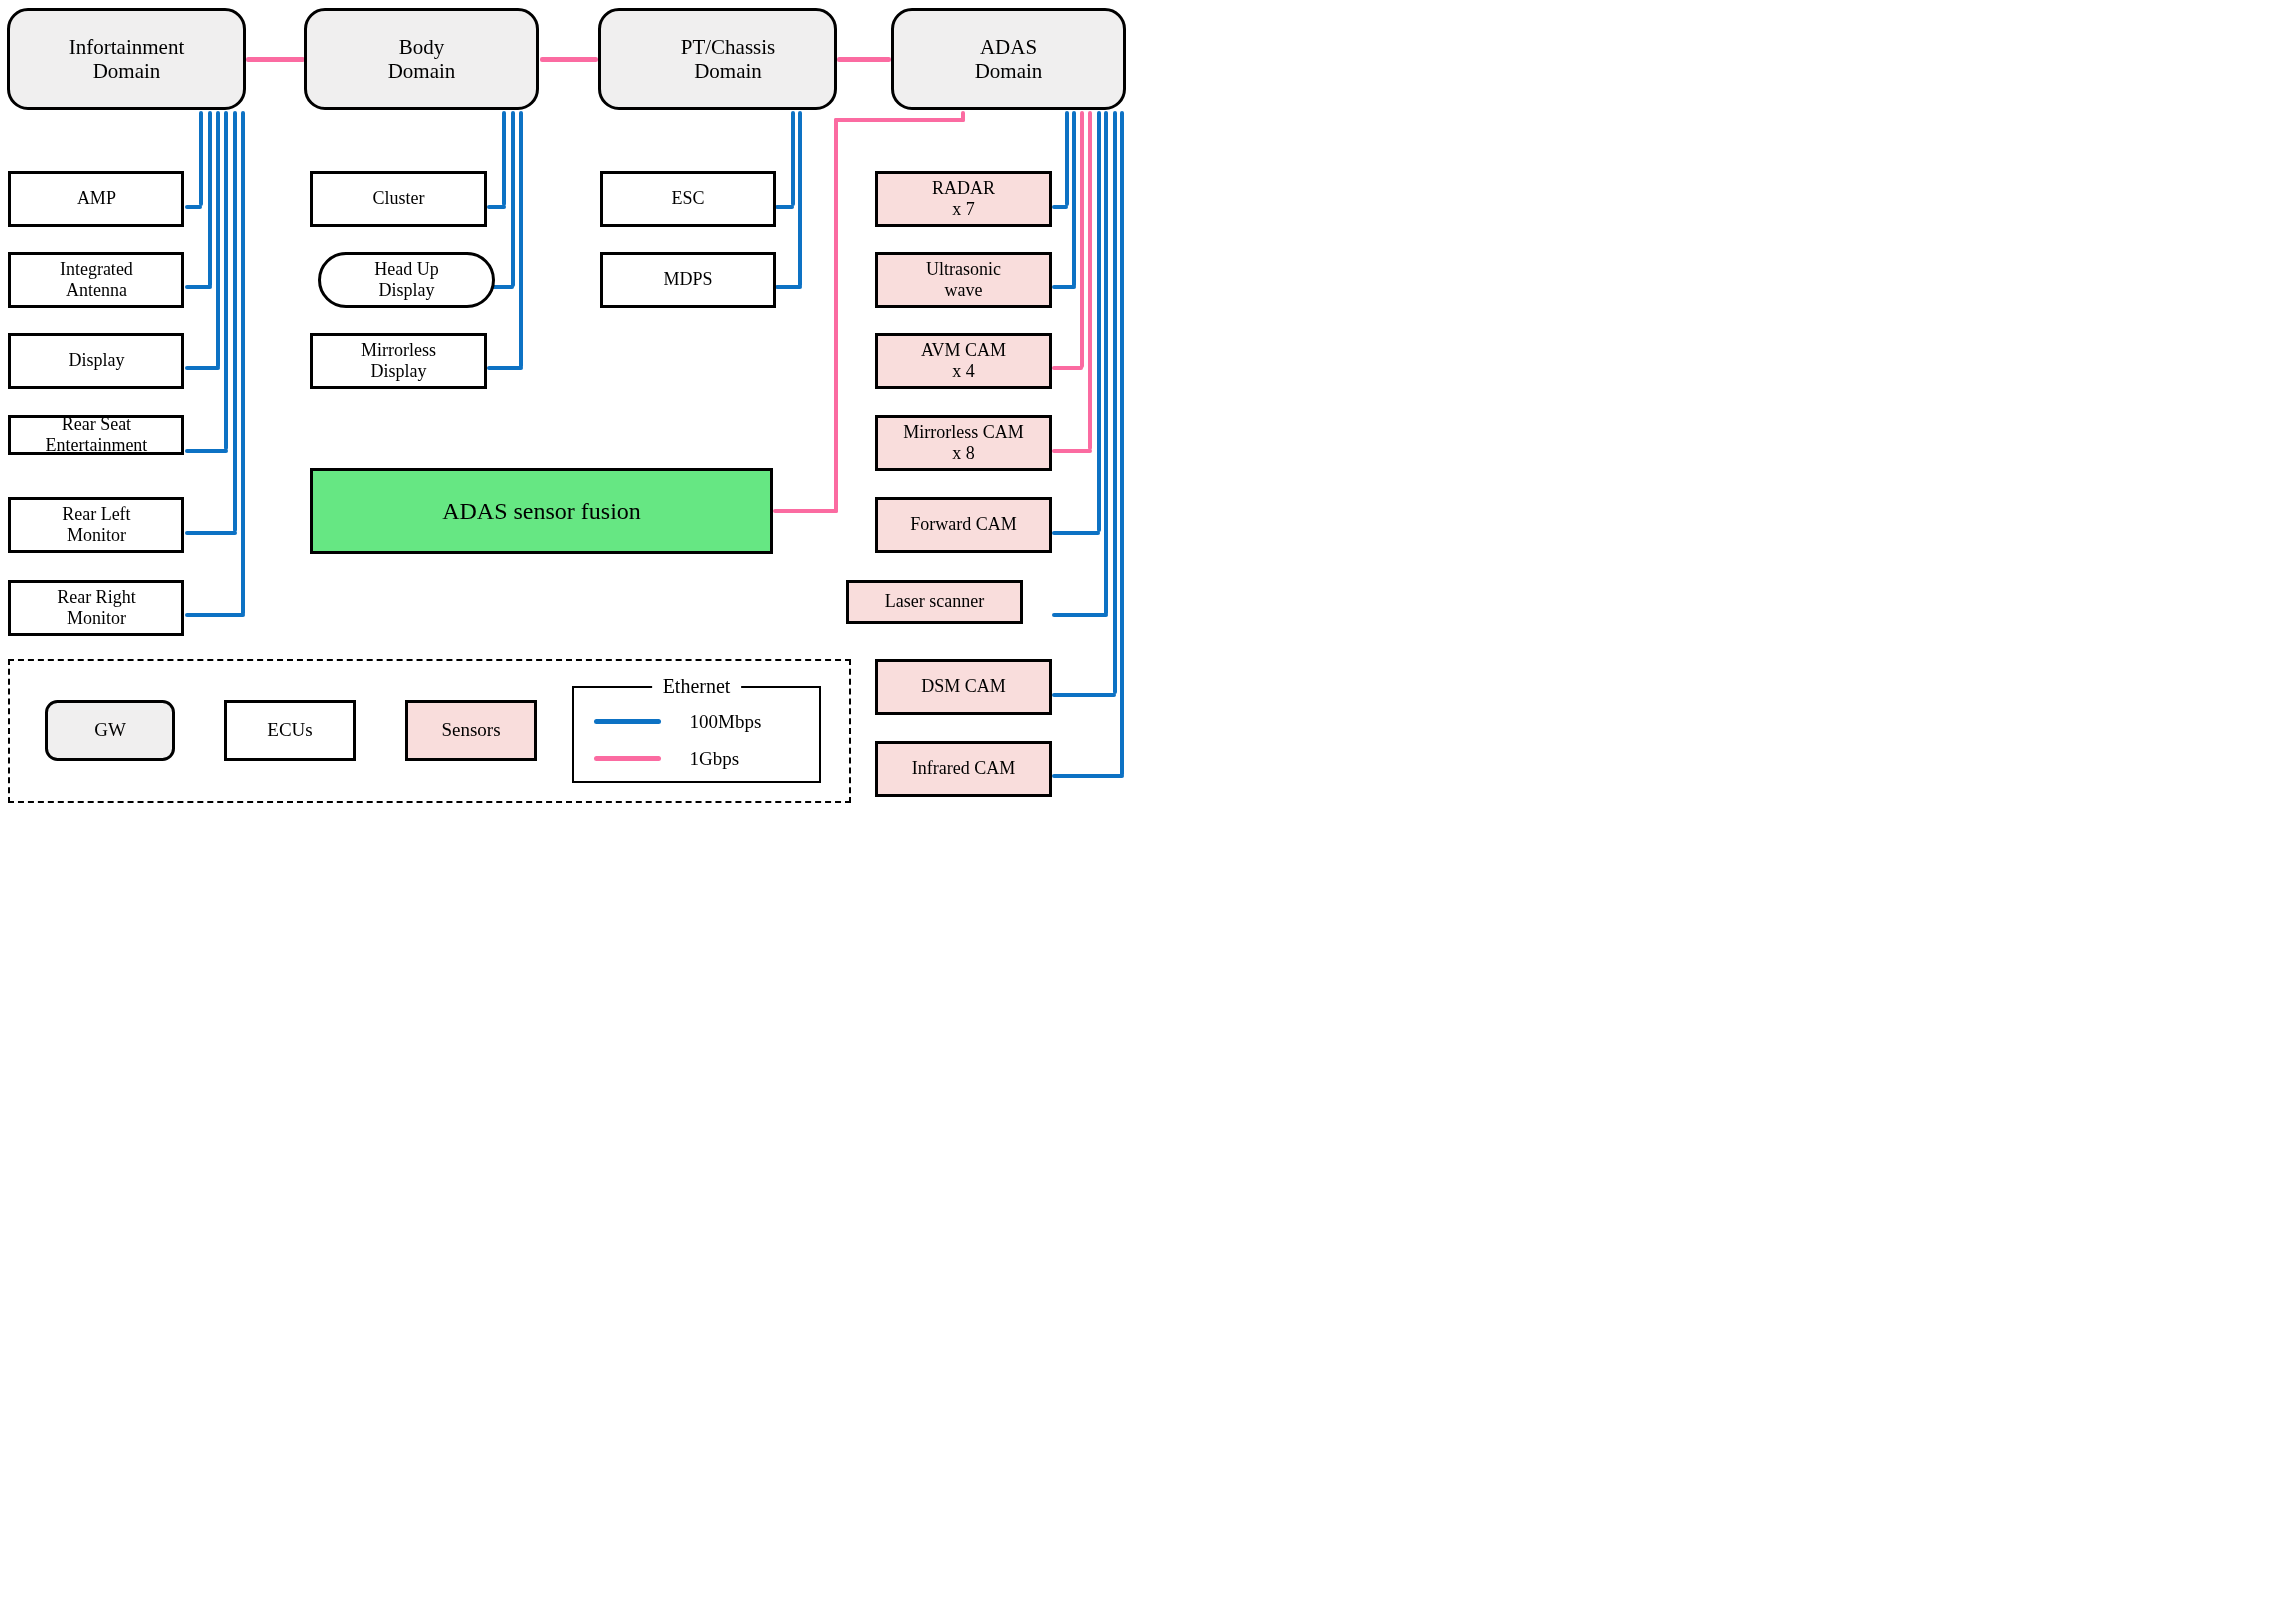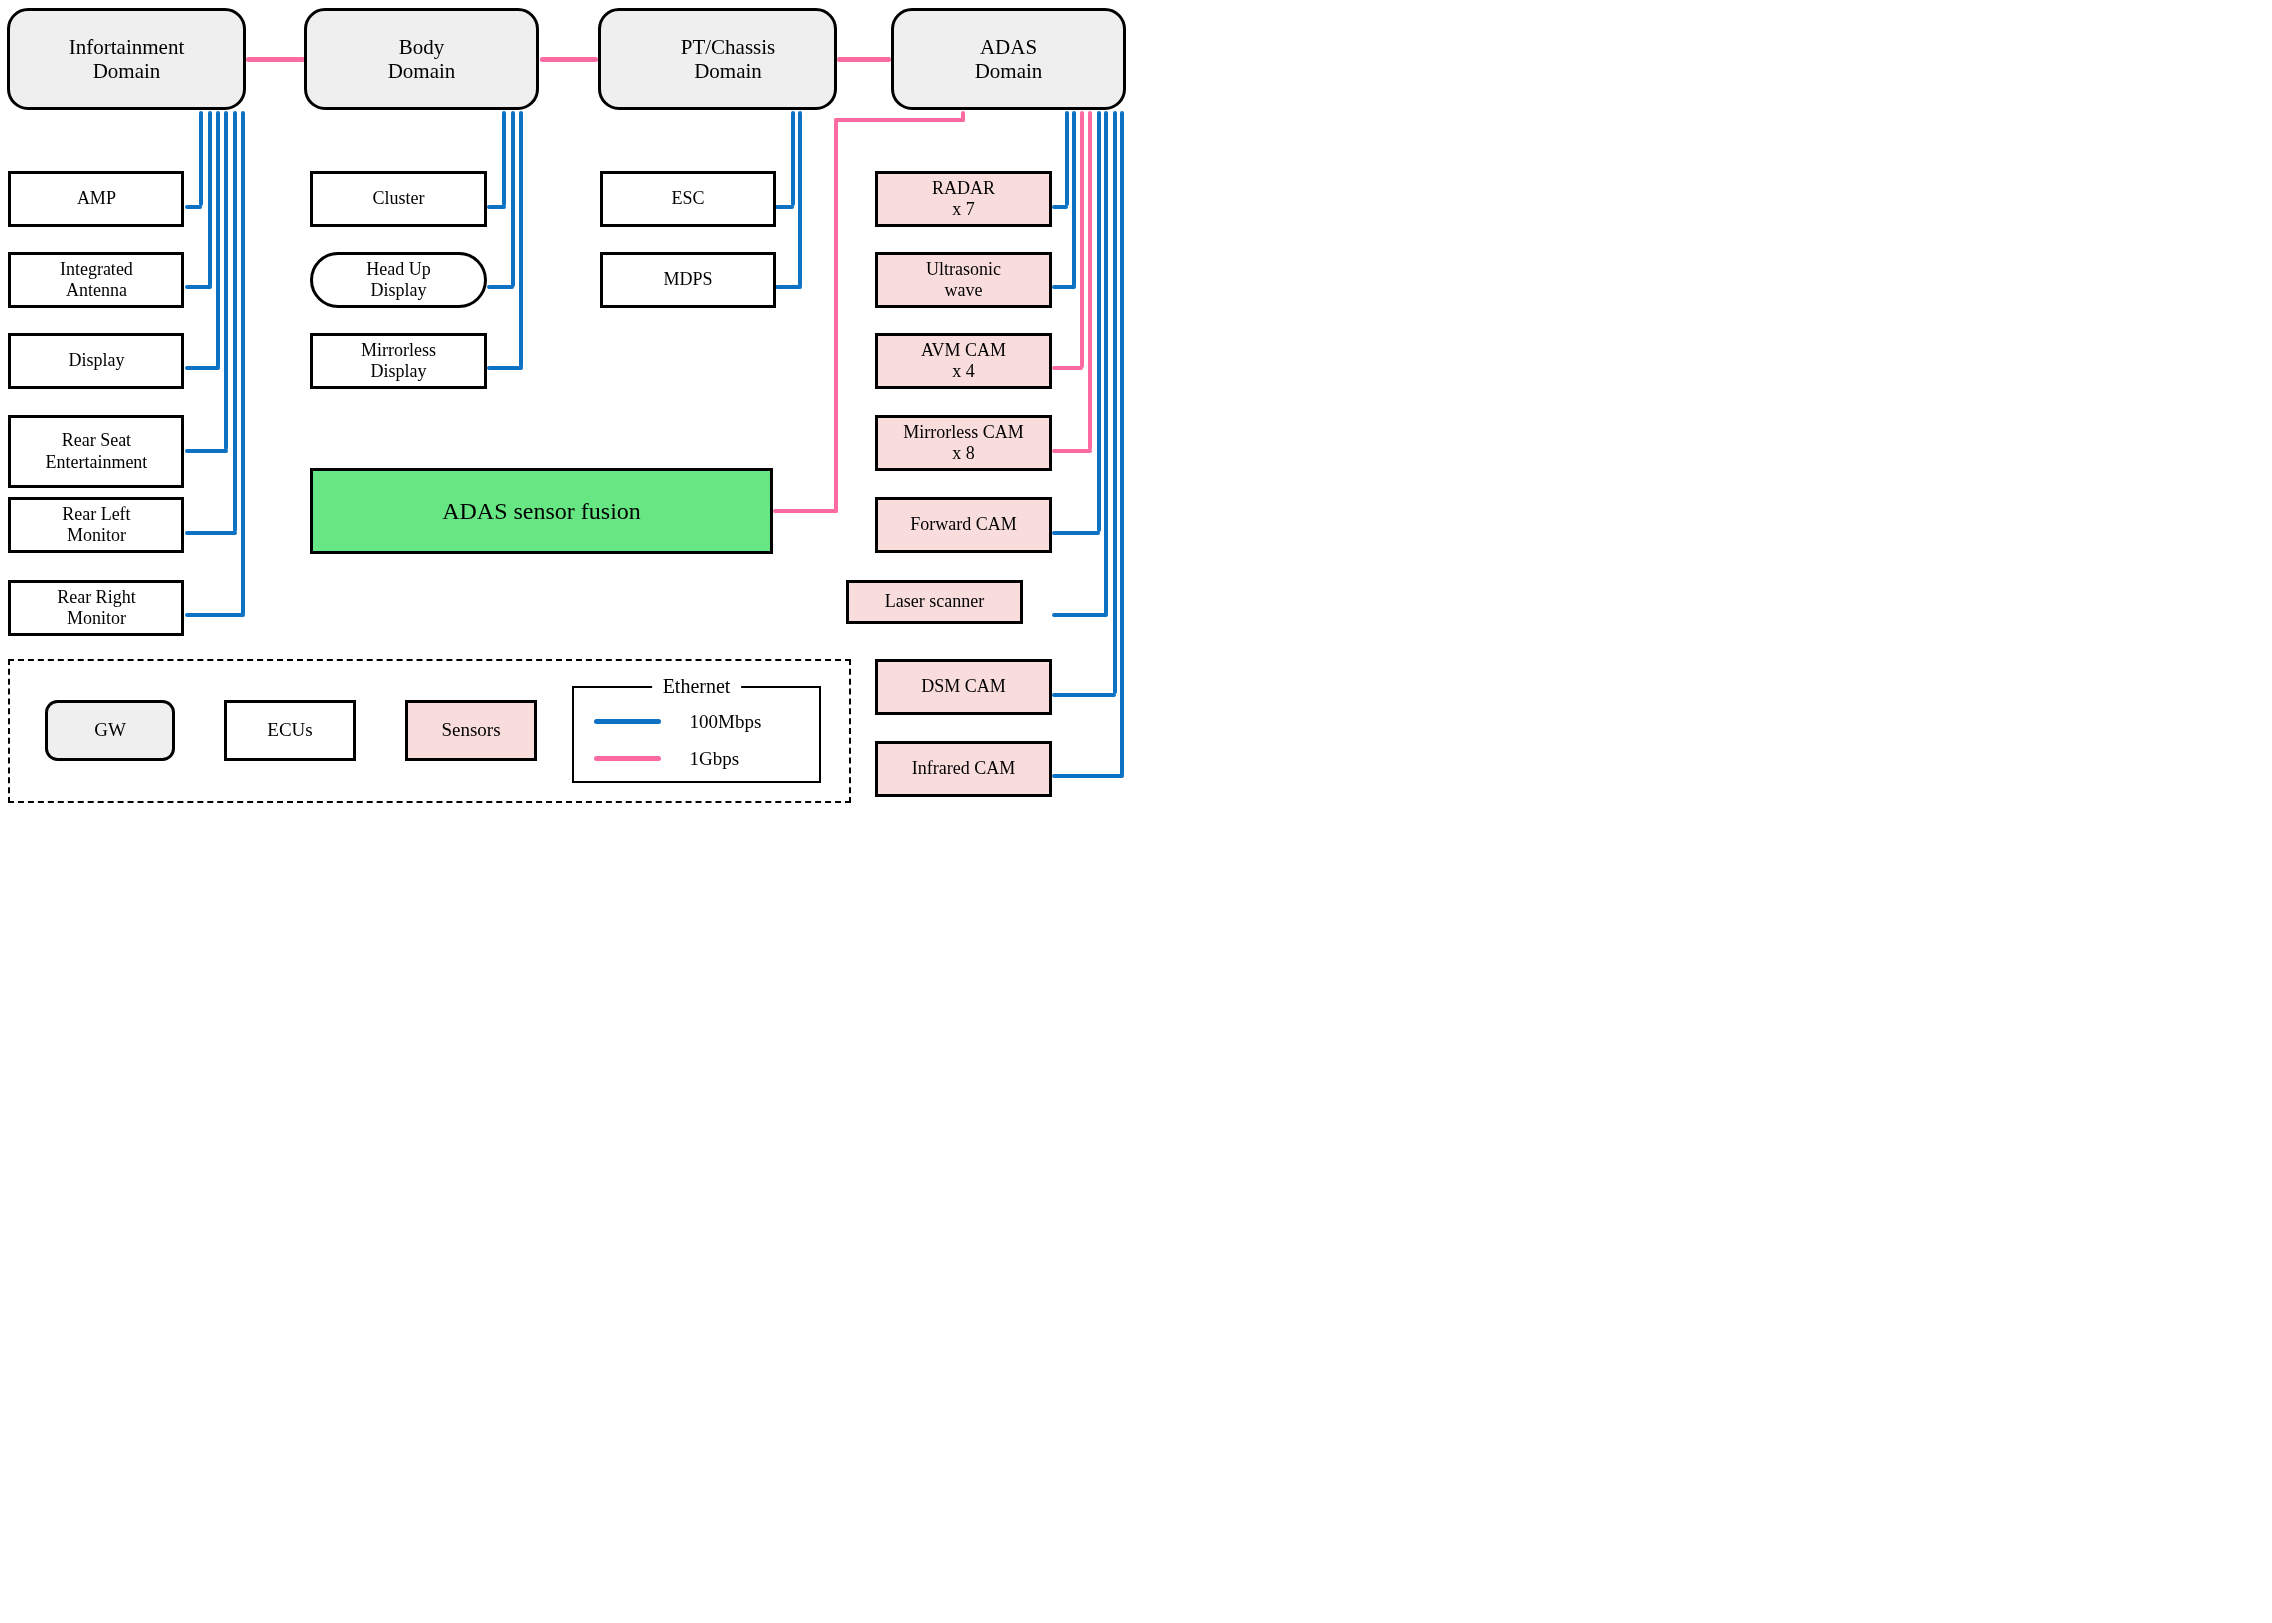--- a/index.html
+++ b/index.html
@@ -114,29 +114,29 @@
 Domain</div>
   <div class="box domain" style="left:598px;top:8.4px;width:239px;height:102px;padding-left:21px;">PT/Chassis
 Domain</div>
   <div class="box domain" style="left:891px;top:8.4px;width:235px;height:102px;">ADAS
 Domain</div>
 
   <div class="box ecu" style="left:8.4px;top:171px;width:176px;height:56px;">AMP</div>
   <div class="box ecu" style="left:8.4px;top:252px;width:176px;height:56px;">Integrated
 Antenna</div>
   <div class="box ecu" style="left:8.4px;top:333px;width:176px;height:56px;">Display</div>
-  <div class="box ecu" style="left:8.4px;top:415px;width:176px;height:73px;">Rear Seat
+  <div class="box ecu" style="left:8.4px;top:415px;width:176px;height:40px;">Rear Seat
 Entertainment</div>
   <div class="box ecu" style="left:8.4px;top:497px;width:176px;height:56px;">Rear Left
 Monitor</div>
   <div class="box ecu" style="left:8.4px;top:580px;width:176px;height:56px;">Rear Right
 Monitor</div>
 
   <div class="box ecu" style="left:310px;top:171px;width:177px;height:56px;">Cluster</div>
-  <div class="box ecu" style="left:310px;top:252px;width:177px;height:56px;border-radius:28px;">Head Up
+  <div class="box ecu" style="left:318px;top:252px;width:177px;height:56px;border-radius:28px;">Head Up
 Display</div>
   <div class="box ecu" style="left:310px;top:333px;width:177px;height:56px;">Mirrorless
 Display</div>
 
   <div class="box ecu" style="left:600px;top:171px;width:176px;height:56px;">ESC</div>
   <div class="box ecu" style="left:600px;top:252px;width:176px;height:56px;">MDPS</div>
 
   <div class="box ecu sensor" style="left:875px;top:171px;width:177px;height:56px;">RADAR
 x 7</div>
   <div class="box ecu sensor" style="left:875px;top:252px;width:177px;height:56px;">Ultrasonic

